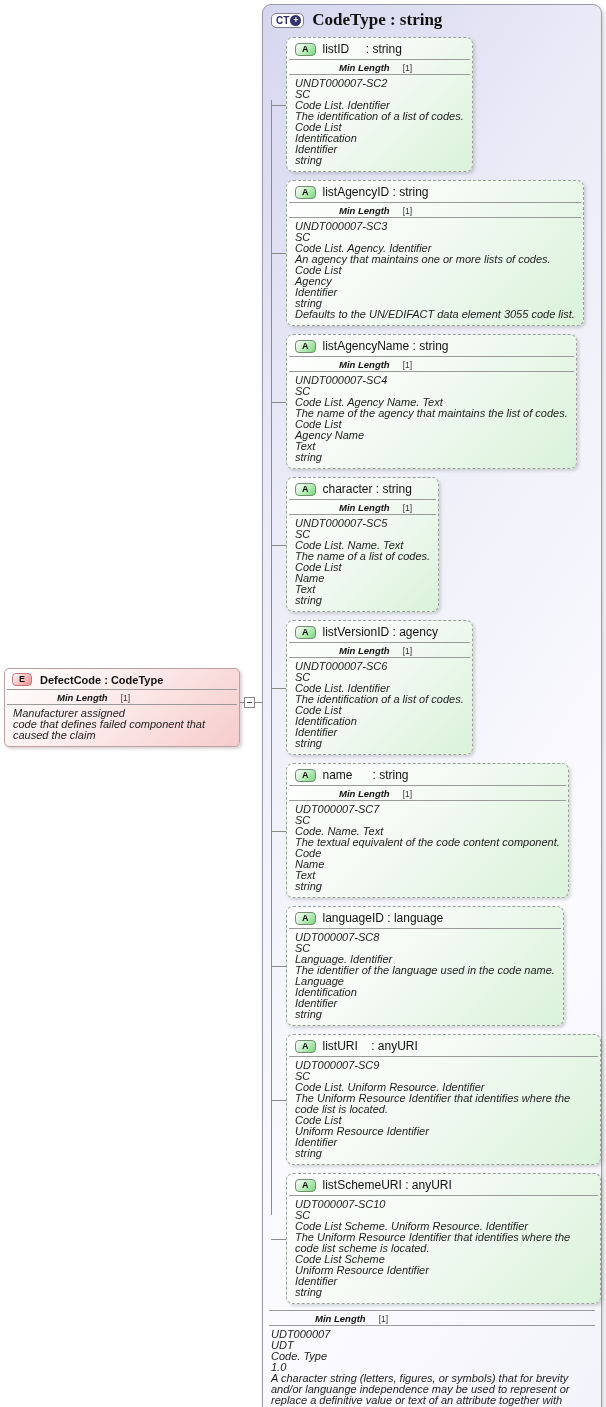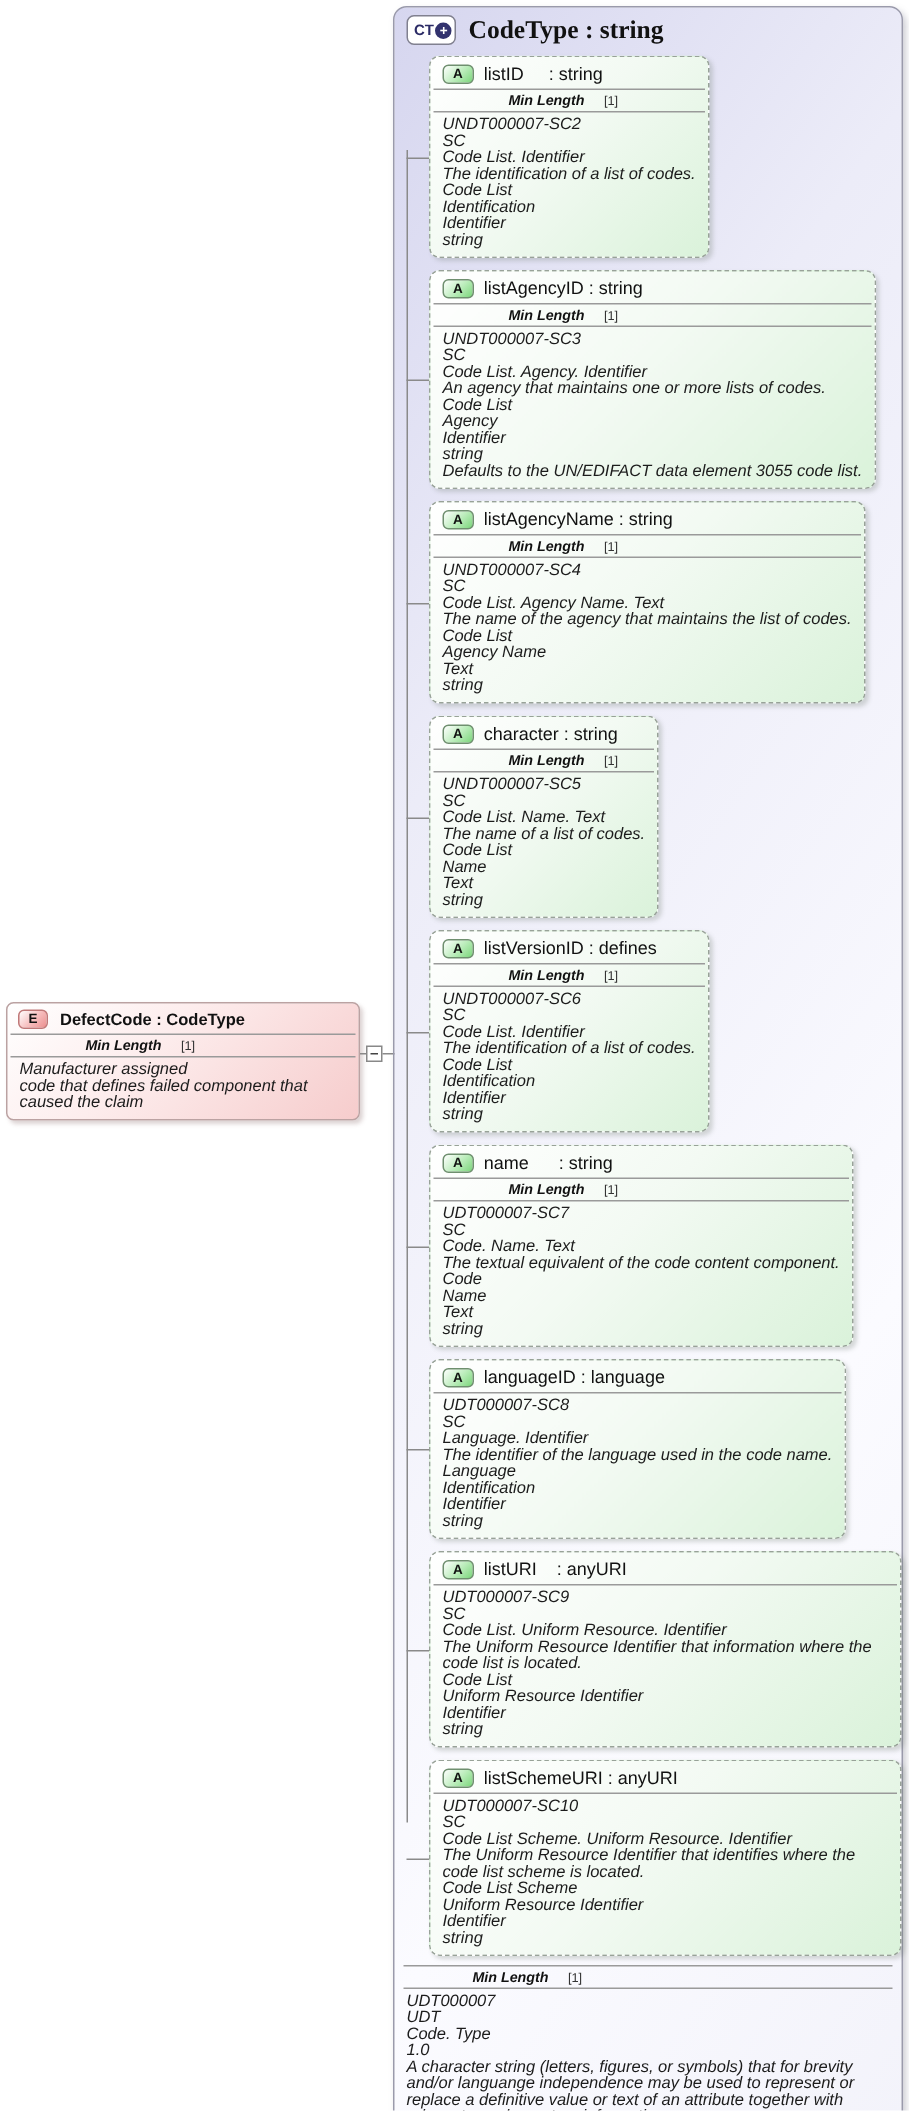--- a/index.html
+++ b/index.html
@@ -6,21 +6,21 @@
   body{width:606px;height:1407px;background:#ffffff;font-family:"Liberation Sans",sans-serif;position:relative;overflow:hidden;}
 
   
   .ct-box{
     position:absolute;left:262px;top:4px;width:340px;min-height:1392px;
     box-sizing:border-box;
     border:1px solid #9a9aab;border-radius:9px;
     background:linear-gradient(125deg,#d6d6ef 0%,#ececf8 28%,#fbfbff 68%,#f2f2fa 100%);
     box-shadow:2px 3px 5px rgba(110,110,130,.35);
   }
-  .ct-hdr{display:flex;gap:8px;padding:5px 8px 3px;}
+  .ct-hdr{display:flex;align-items:center;gap:8px;padding:5px 8px 3px;}
   .ct-badge{
     display:inline-flex;align-items:center;gap:1px;
     border:1px solid #80808f;border-radius:5px;background:#ffffff;
     padding:1px 2px 1px 4px;color:#2b2b66;font-weight:bold;font-size:10px;cursor:pointer;
   }
   .plus-circle{display:inline-block;width:11px;height:11px;border-radius:50%;
     background:#32326e;color:#ffffff;font:bold 9px/11px "Liberation Sans",sans-serif;text-align:center;}
   .ct-title{font-weight:bold;font-size:17px;color:#111111;font-family:Liberation Serif, serif;}
 
   
@@ -185,21 +185,21 @@
 The name of a list of codes.
 Code List
 Name
 Text
 string</div>
     </div>
 
     <div class="attr-card">
       <div class="chdr">
           <span class="badge">A</span>
-          <span class="cname">listVersionID : defines</span>
+          <span class="cname">listVersionID : agency</span>
         </div>
       <div class="sep"></div>
       <div class="facet-row">
           <span class="facet-label">Min Length</span>
           <span class="facet-card">[1]</span>
         </div>
       <div class="sep"></div>
       <div class="ann">UNDT000007-SC6
 SC
 Code List. Identifier
@@ -249,21 +249,21 @@
 
     <div class="attr-card">
       <div class="chdr">
           <span class="badge">A</span>
           <span class="cname">listURI    : anyURI</span>
         </div>
       <div class="sep"></div>
       <div class="ann">UDT000007-SC9
 SC
 Code List. Uniform Resource. Identifier
-The Uniform Resource Identifier that information where the code list is located.
+The Uniform Resource Identifier that identifies where the code list is located.
 Code List
 Uniform Resource Identifier
 Identifier
 string</div>
     </div>
 
     <div class="attr-card">
       <div class="chdr">
           <span class="badge">A</span>
           <span class="cname">listSchemeURI : anyURI</span>

